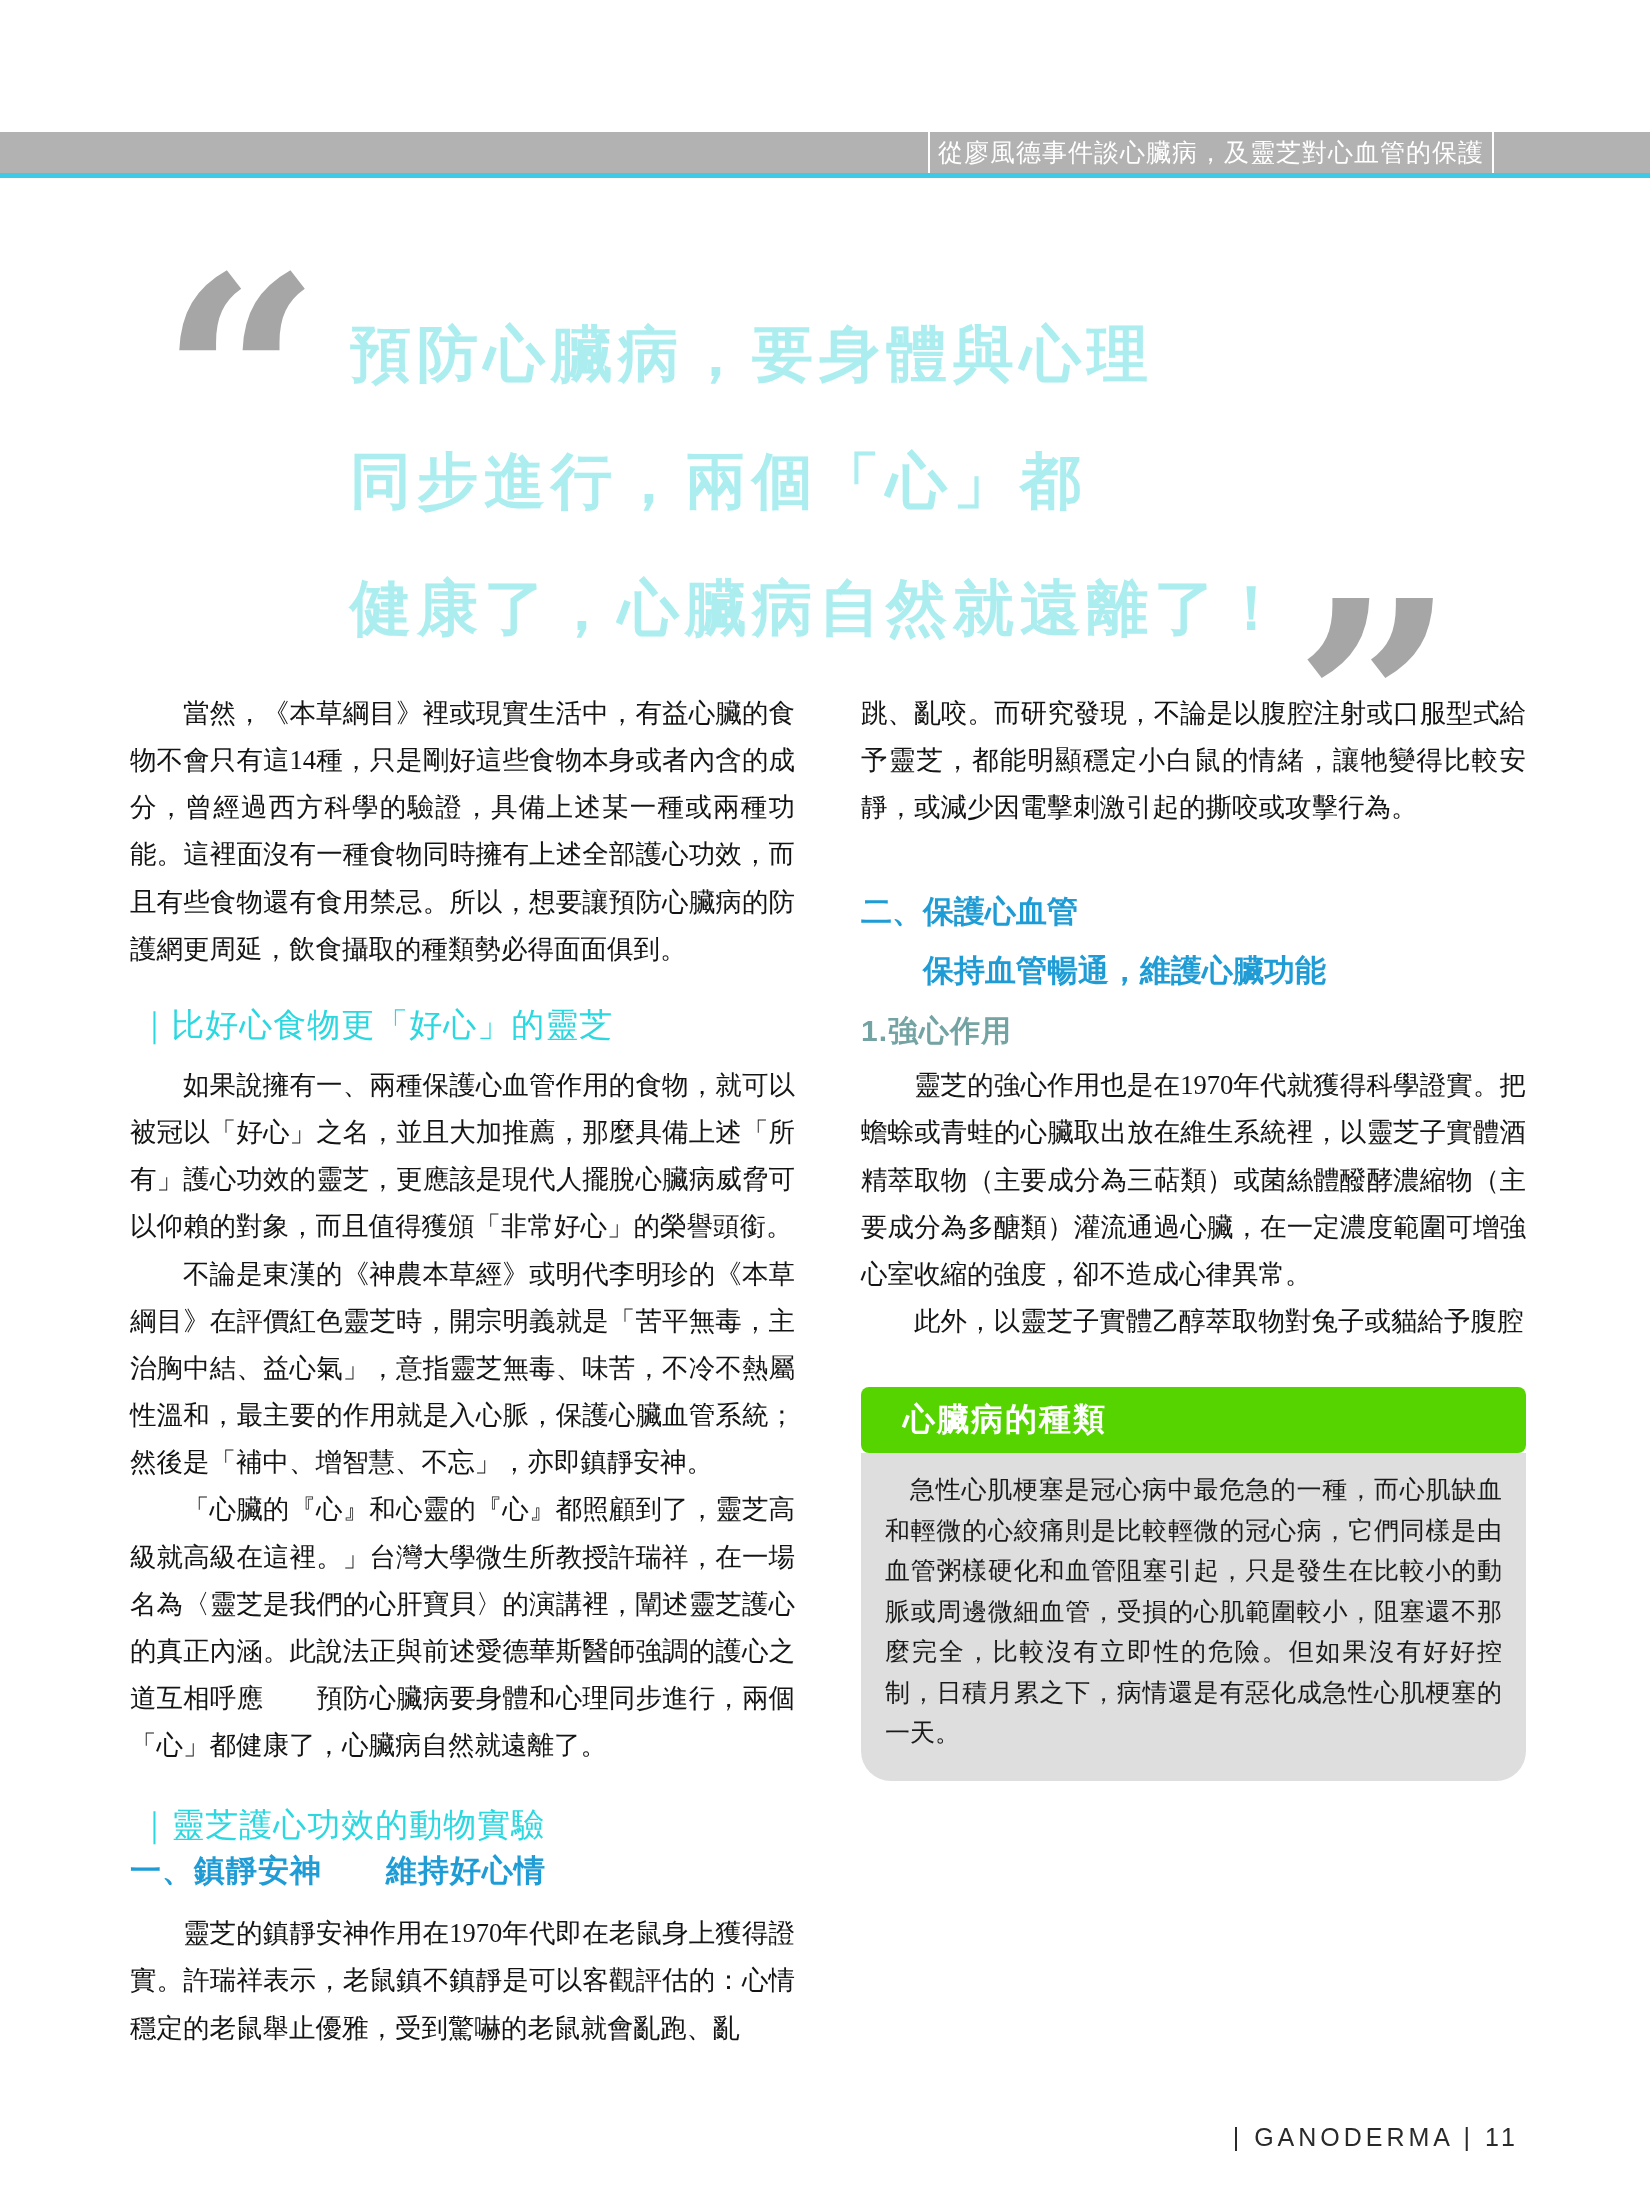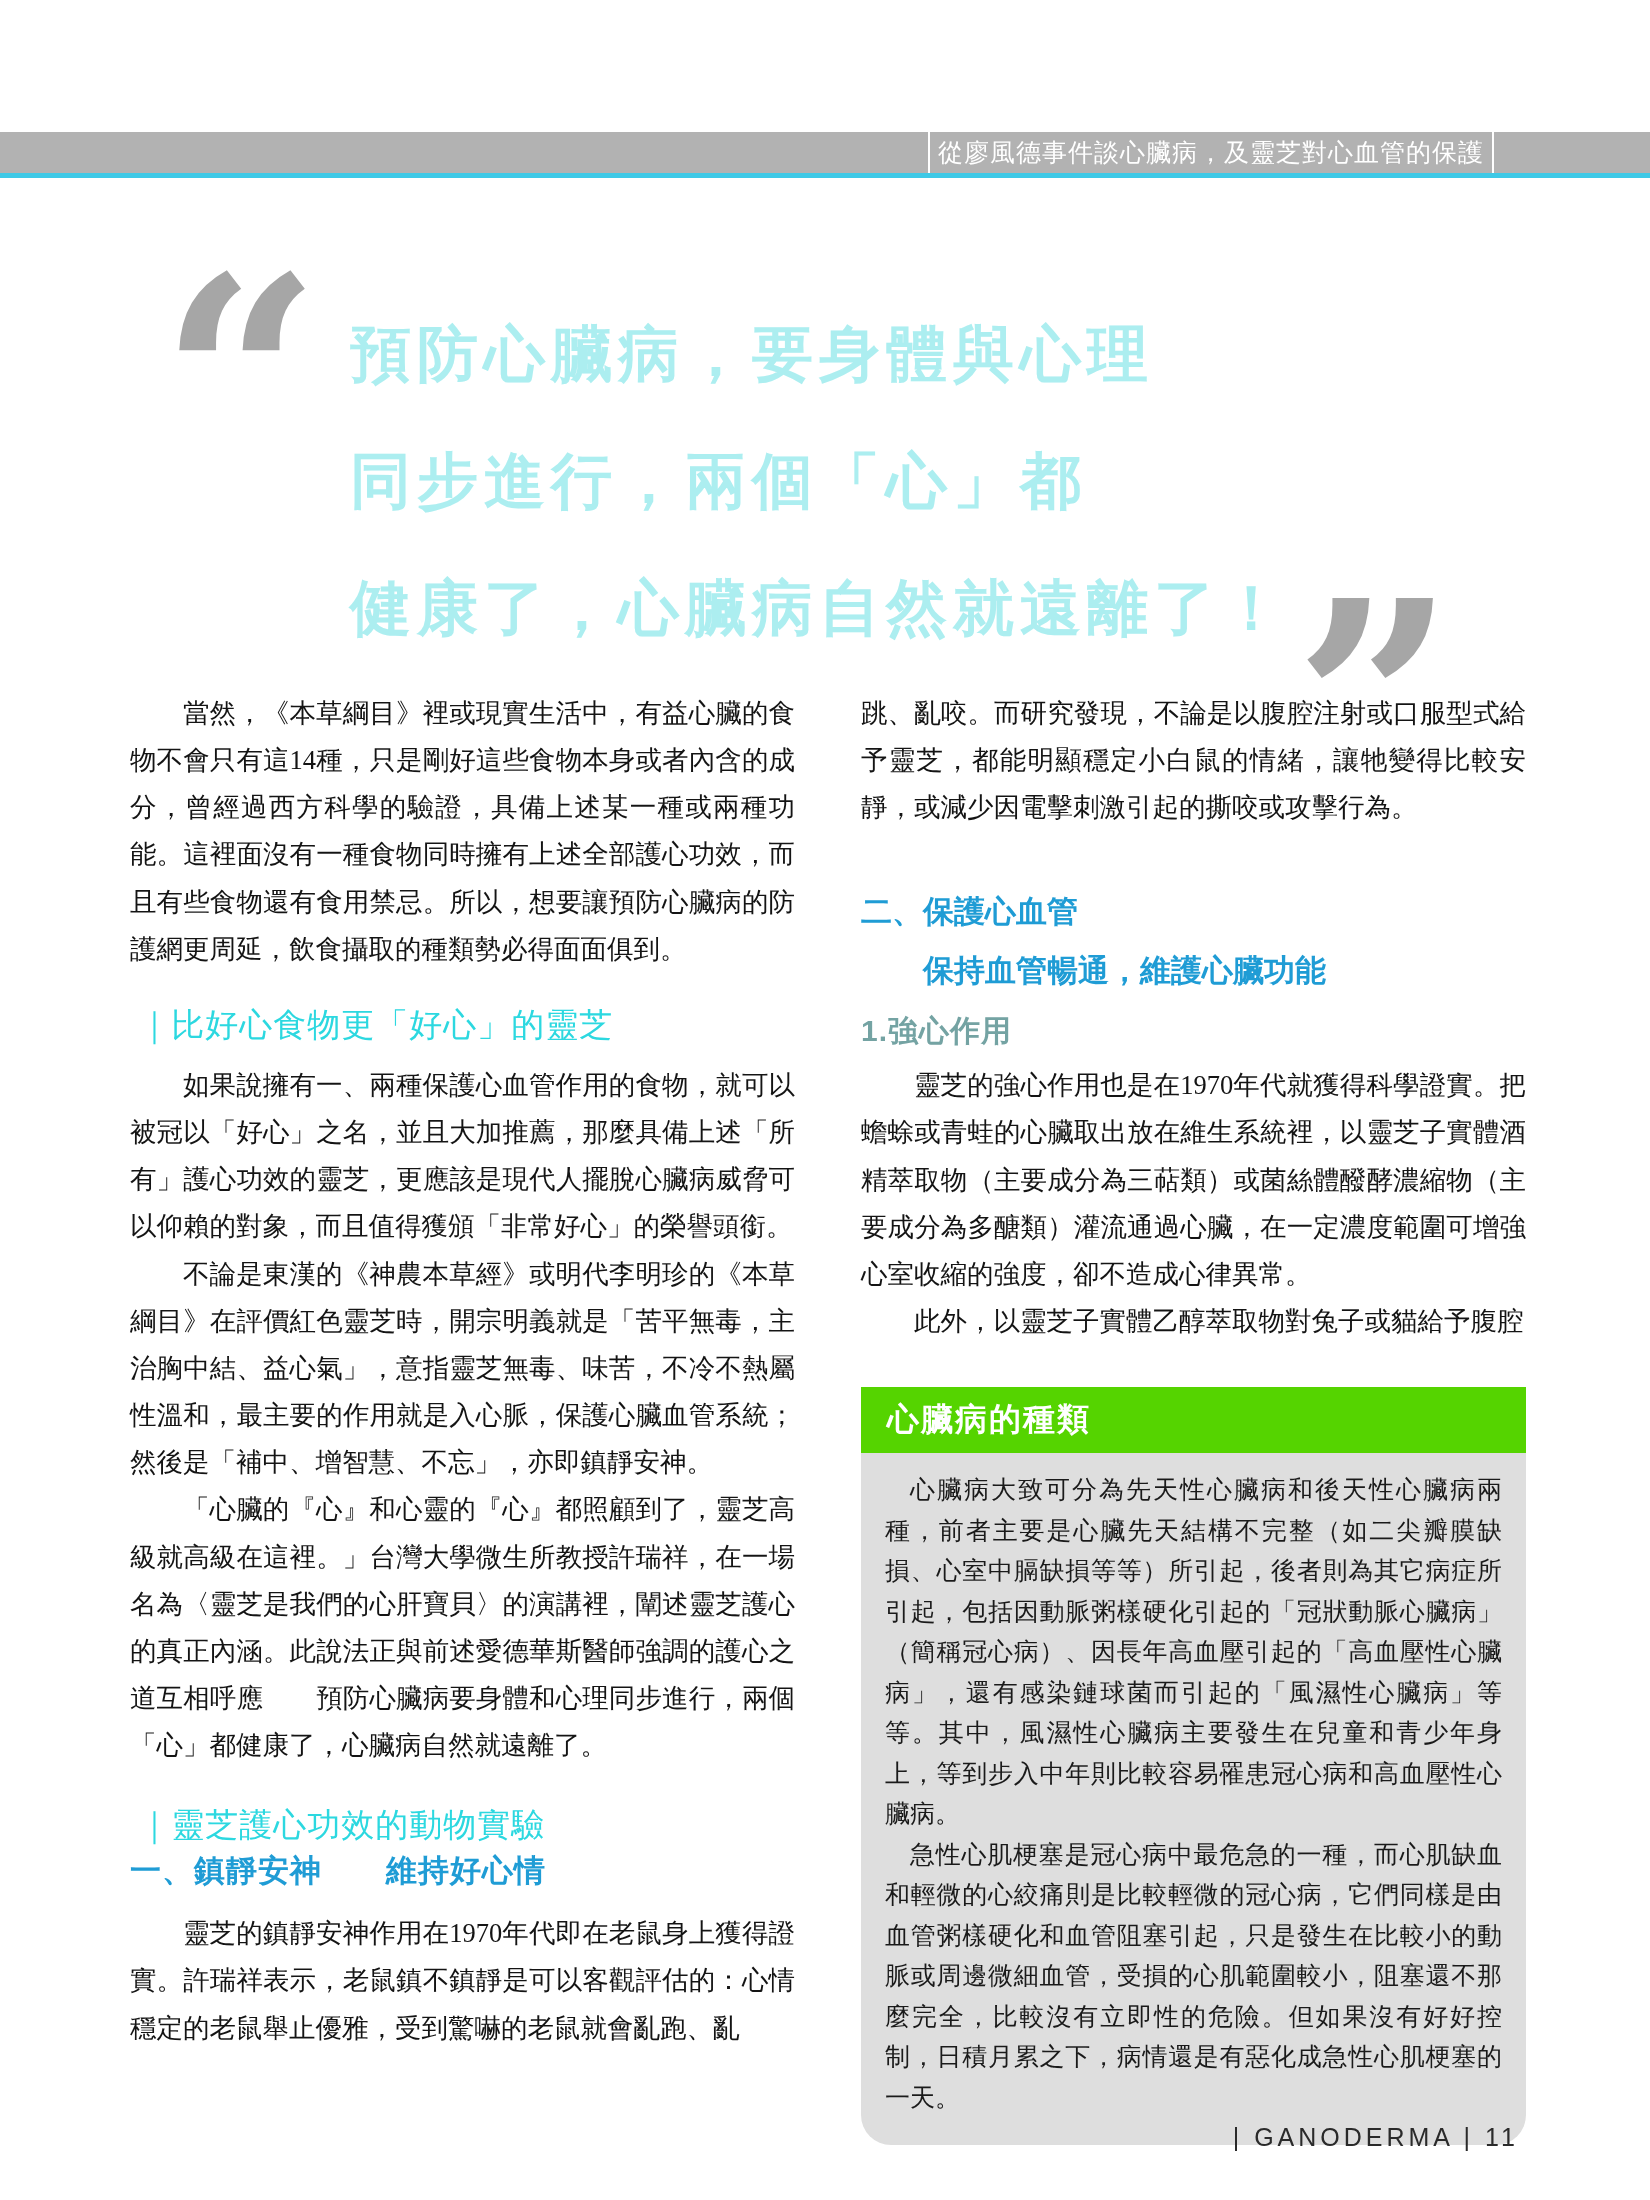--- a/index.html
+++ b/index.html
@@ -77,21 +77,22 @@
     margin:4px 0 10px 0;
   }
   
   .info-box{
     margin-top:42px;width:665px;
     font-family:"Liberation Sans","DejaVu Sans",sans-serif;
   }
   .info-box-header{
     background:var(--box-green,#55d400);
     color:#ffffff;font-size:32px;font-weight:bold;letter-spacing:2px;
-    padding:11px 0 11px 26px;
+    padding:11px 0 11px 42px;
+    border-radius:8px;
   }
   .info-box-body{
     background:var(--box-gray,#dedede);
     border-radius:0 0 30px 30px;
     padding:16px 24px 28px 24px;
   }
   .info-box-body p{
     margin:0;font-size:25px;line-height:1.62;
     text-align:justify;text-justify:inter-ideograph;text-indent:1em;
     color:#1a1a1a;
@@ -138,21 +139,20 @@
       <div class="line">二、保護心血管</div>
       <div class="line ind">保持血管暢通，維護心臟功能</div>
     </div>
     <div class="head-teal">1.強心作用</div>
     <p class="indent2">靈芝的強心作用也是在1970年代就獲得科學證實。把蟾蜍或青蛙的心臟取出放在維生系統裡，以靈芝子實體酒精萃取物（主要成分為三萜類）或菌絲體醱酵濃縮物（主要成分為多醣類）灌流通過心臟，在一定濃度範圍可增強心室收縮的強度，卻不造成心律異常。</p>
     <p class="indent2">此外，以靈芝子實體乙醇萃取物對兔子或貓給予腹腔</p>
 
     <div class="info-box">
       <div class="info-box-header">心臟病的種類</div>
       <div class="info-box-body">
-        <p>心臟病大致可分為先天性心臟病和後天性心臟病兩種，前者主要是心臟先天結構不完整（如二尖瓣膜缺損、心室中膈缺損等等）所引起，後者則為其它病症所引起，包括因動脈粥樣硬化引起的「冠狀動脈心臟病」（簡稱冠心病）、因長年高血壓引起的「高血壓性心臟病」，還有感染鏈球菌而引起的「風濕性心臟病」等等。其中，風濕性心臟病主要發生在兒童和青少年身上，等到步入中年則比較容易罹患冠心病和高血壓性心臟病。</p>
         <p>急性心肌梗塞是冠心病中最危急的一種，而心肌缺血和輕微的心絞痛則是比較輕微的冠心病，它們同樣是由血管粥樣硬化和血管阻塞引起，只是發生在比較小的動脈或周邊微細血管，受損的心肌範圍較小，阻塞還不那麼完全，比較沒有立即性的危險。但如果沒有好好控制，日積月累之下，病情還是有惡化成急性心肌梗塞的一天。</p>
       </div>
     </div>
   </div>
 
 </div>
 
 <div class="footer">| GANODERMA | 11</div>
 
 </body></html>

